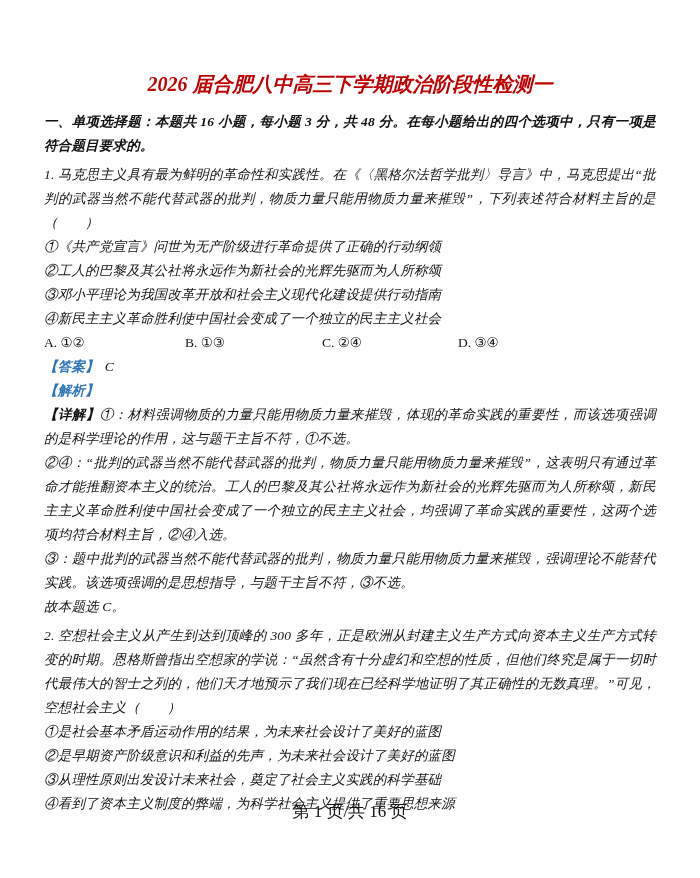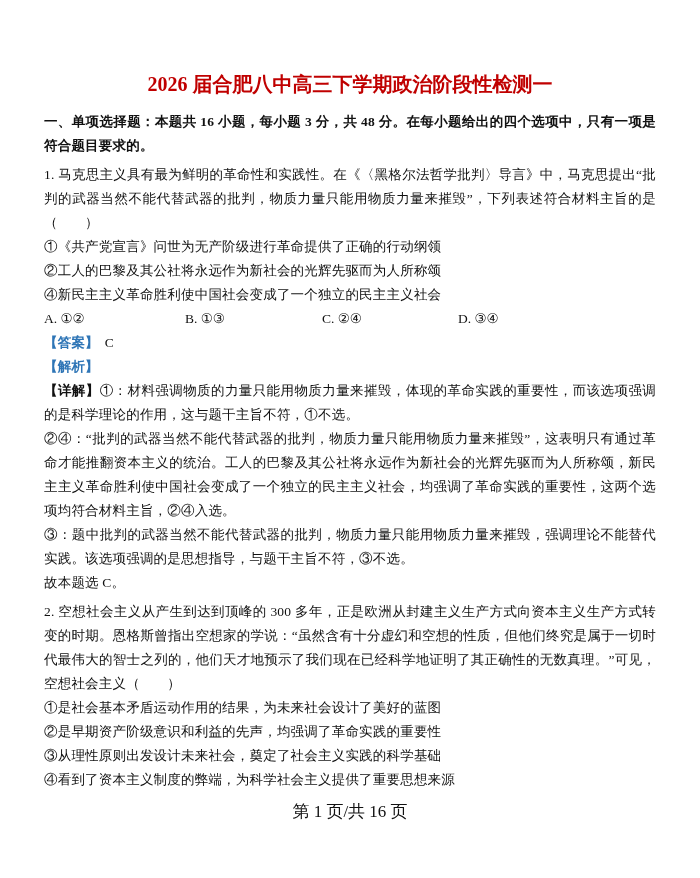--- a/index.html
+++ b/index.html
@@ -16,27 +16,29 @@
     overflow: hidden;
     background: #ffffff;
   }
   .doc-title {
     text-align: center;
     font-size: 20px;
     line-height: 28px;
     font-weight: bold;
     color: var(--color-title, #c00000);
     margin: 0 0 12px 0;
+    font-style: italic;
   }
   p.body {
     margin: 0;
     font-size: 13.5px;
     line-height: 24px;
     text-align: justify;
     letter-spacing: 0.2px;
+    font-style: italic;
   }
   .section-header {
     font-weight: bold;
     font-size: 14px;
   }
   .q-block { margin-top: 5px; }
   .choices-row {
     display: flex;
     margin: 0;
     font-size: 13.5px;
@@ -73,20 +75,21 @@
 <div class="page">
 
   <h1 class="doc-title">2026 届合肥八中高三下学期政治阶段性检测一</h1>
 
   <p class="body section-header">一、单项选择题：本题共 16 小题，每小题 3 分，共 48 分。在每小题给出的四个选项中，只有一项是符合题目要求的。</p>
 
   <div class="q-block">
     <p class="body">1. 马克思主义具有最为鲜明的革命性和实践性。在《〈黑格尔法哲学批判〉导言》中，马克思提出“批判的武器当然不能代替武器的批判，物质力量只能用物质力量来摧毁”，下列表述符合材料主旨的是（　　）</p>
     <p class="body">①《共产党宣言》问世为无产阶级进行革命提供了正确的行动纲领</p>
     <p class="body">②工人的巴黎及其公社将永远作为新社会的光辉先驱而为人所称颂</p>
+    <p class="body">③邓小平理论为我国改革开放和社会主义现代化建设提供行动指南</p>
     <p class="body">④新民主主义革命胜利使中国社会变成了一个独立的民主主义社会</p>
 
     <div class="choices-row">
       <span class="choice-a">A. ①②</span>
       <span class="choice-b">B. ①③</span>
       <span class="choice-c">C. ②④</span>
       <span class="choice-d">D. ③④</span>
     </div>
 
     <p class="body"><span class="label-blue">【答案】</span><span class="answer-value">C</span></p>
@@ -95,20 +98,20 @@
 
     <p class="body"><span class="label-black">【详解】</span><span>①：材料强调物质的力量只能用物质力量来摧毁，体现的革命实践的重要性，而该选项强调的是科学理论的作用，这与题干主旨不符，①不选。</span></p>
     <p class="body">②④：“批判的武器当然不能代替武器的批判，物质力量只能用物质力量来摧毁”，这表明只有通过革命才能推翻资本主义的统治。工人的巴黎及其公社将永远作为新社会的光辉先驱而为人所称颂，新民主主义革命胜利使中国社会变成了一个独立的民主主义社会，均强调了革命实践的重要性，这两个选项均符合材料主旨，②④入选。</p>
     <p class="body">③：题中批判的武器当然不能代替武器的批判，物质力量只能用物质力量来摧毁，强调理论不能替代实践。该选项强调的是思想指导，与题干主旨不符，③不选。</p>
     <p class="body">故本题选 C。</p>
   </div>
 
   <div class="q-block">
     <p class="body">2. 空想社会主义从产生到达到顶峰的 300 多年，正是欧洲从封建主义生产方式向资本主义生产方式转变的时期。恩格斯曾指出空想家的学说：“虽然含有十分虚幻和空想的性质，但他们终究是属于一切时代最伟大的智士之列的，他们天才地预示了我们现在已经科学地证明了其正确性的无数真理。”可见，空想社会主义（　　）</p>
     <p class="body">①是社会基本矛盾运动作用的结果，为未来社会设计了美好的蓝图</p>
-    <p class="body">②是早期资产阶级意识和利益的先声，均强调了革命实践的重要性</p>
+    <p class="body">②是早期资产阶级意识和利益的先声，为未来社会设计了美好的蓝图</p>
     <p class="body">③从理性原则出发设计未来社会，奠定了社会主义实践的科学基础</p>
     <p class="body">④看到了资本主义制度的弊端，为科学社会主义提供了重要思想来源</p>
   </div>
 
   <div class="page-footer">第 1 页/共 16 页</div>
 
 </div>
 
 </body></html>

